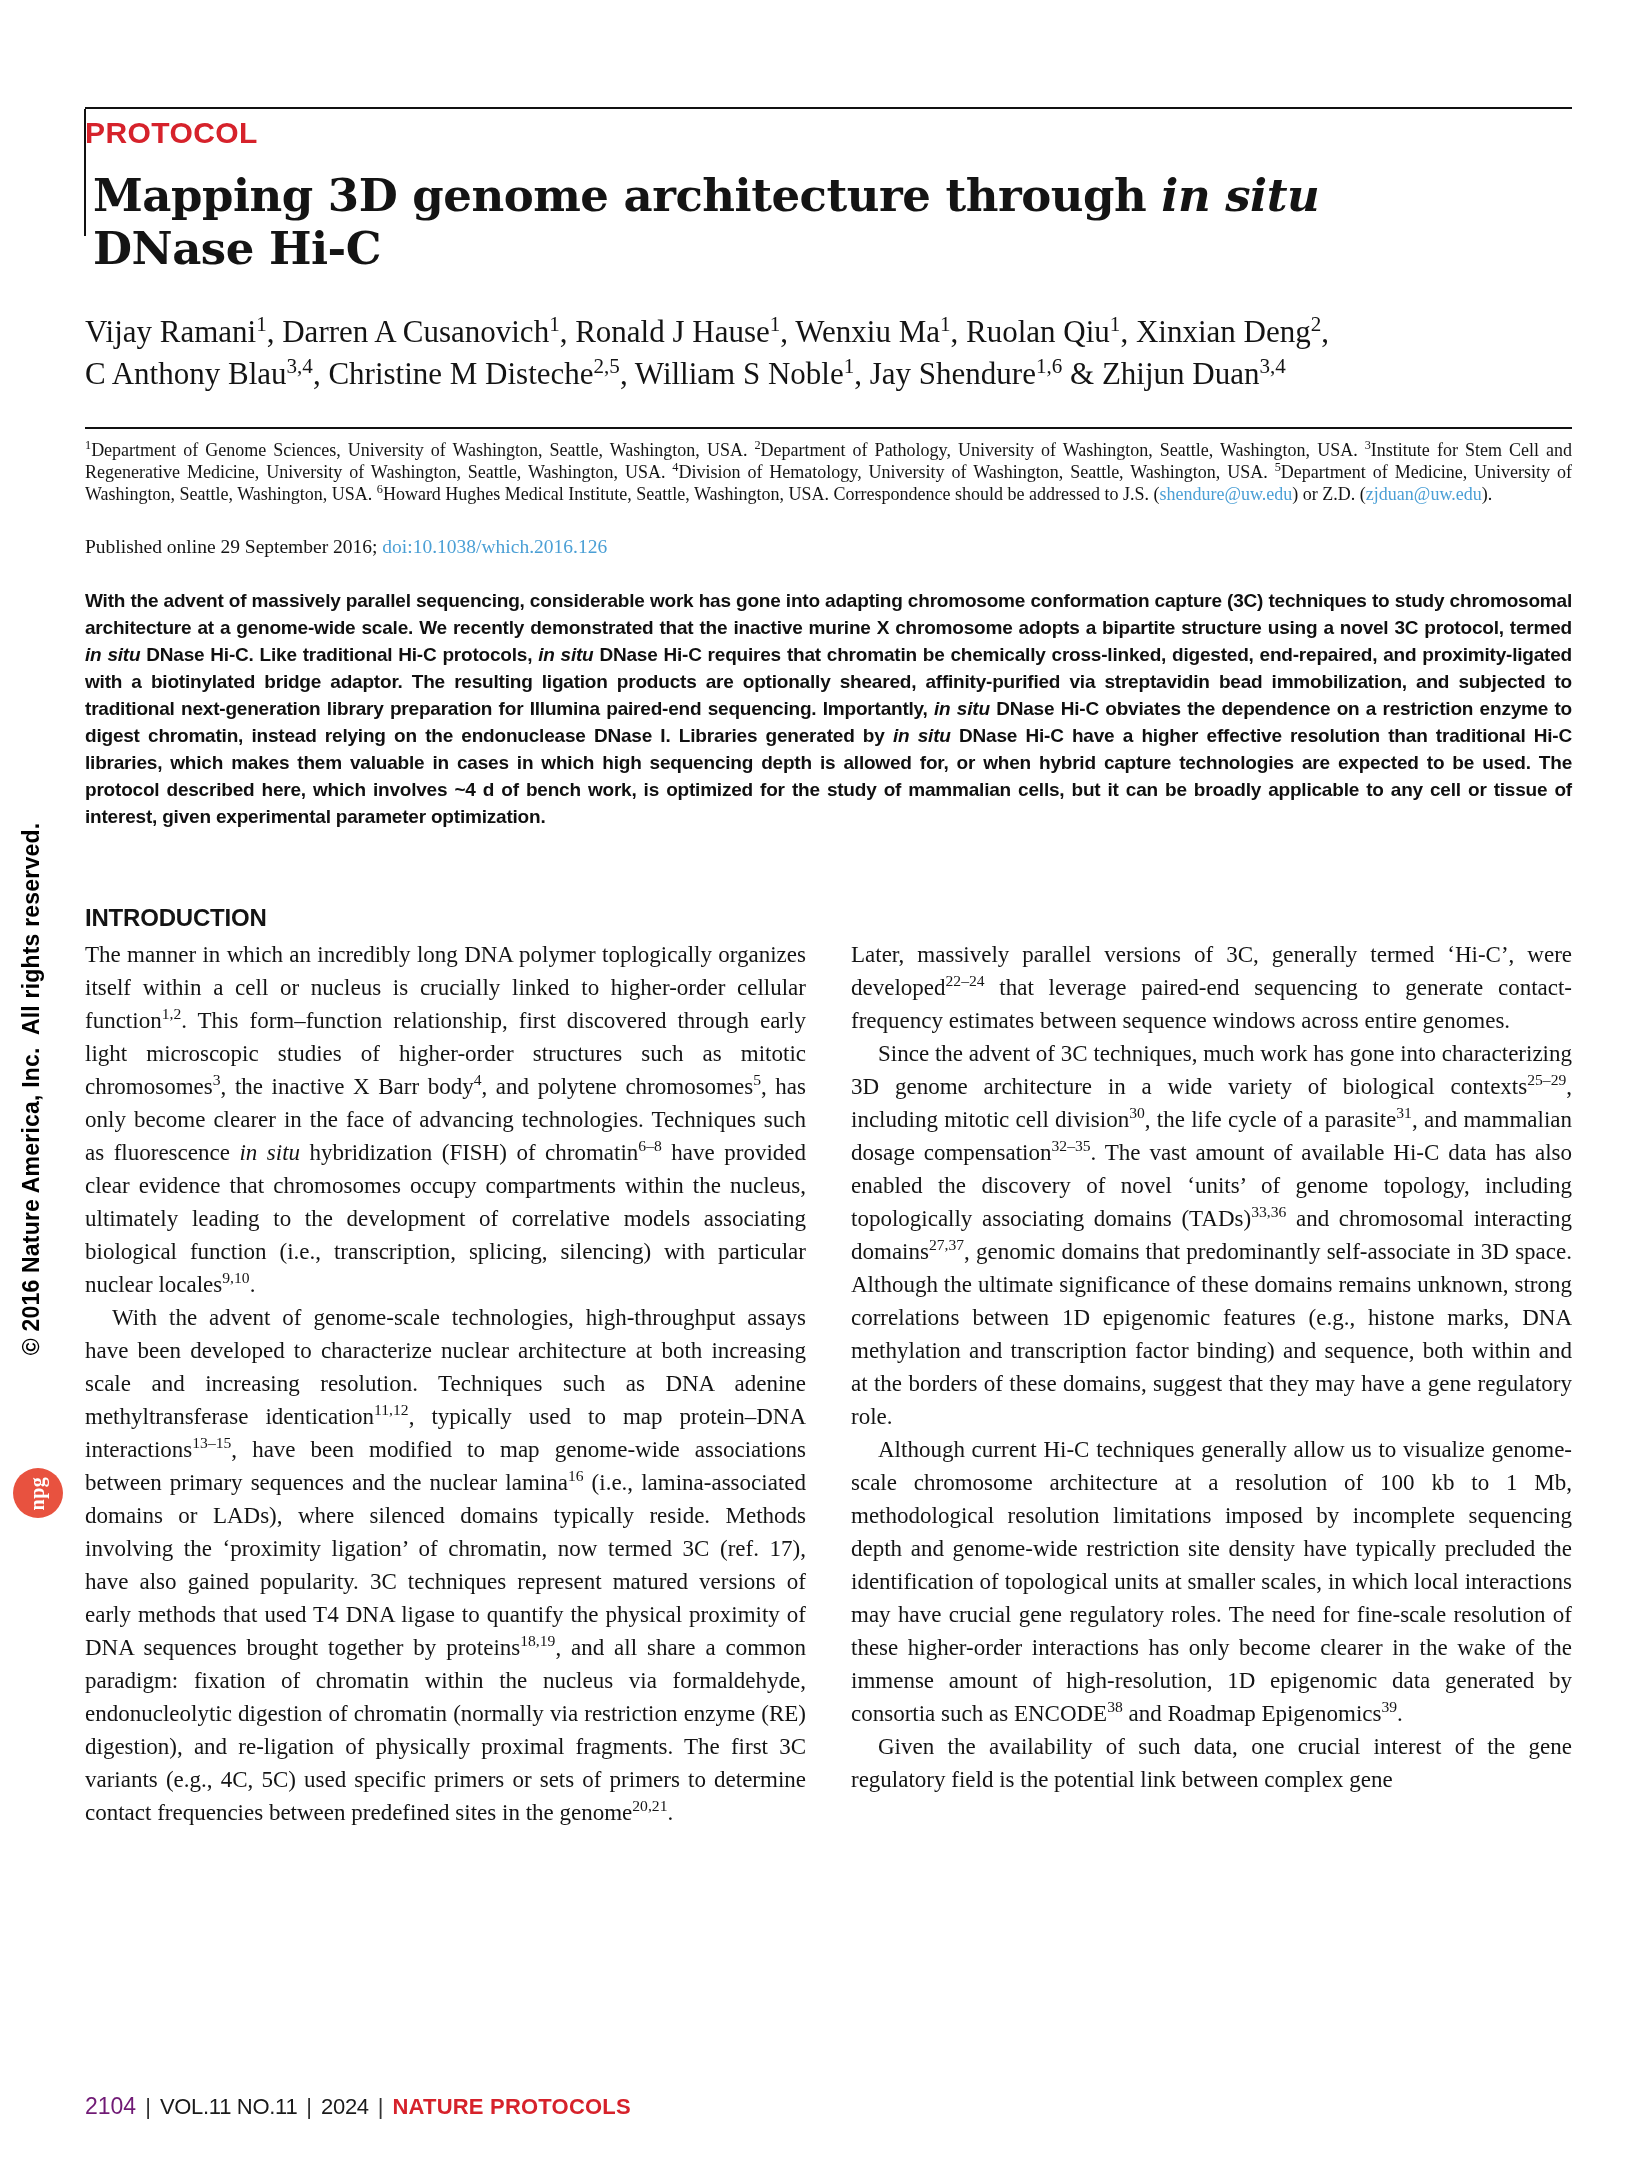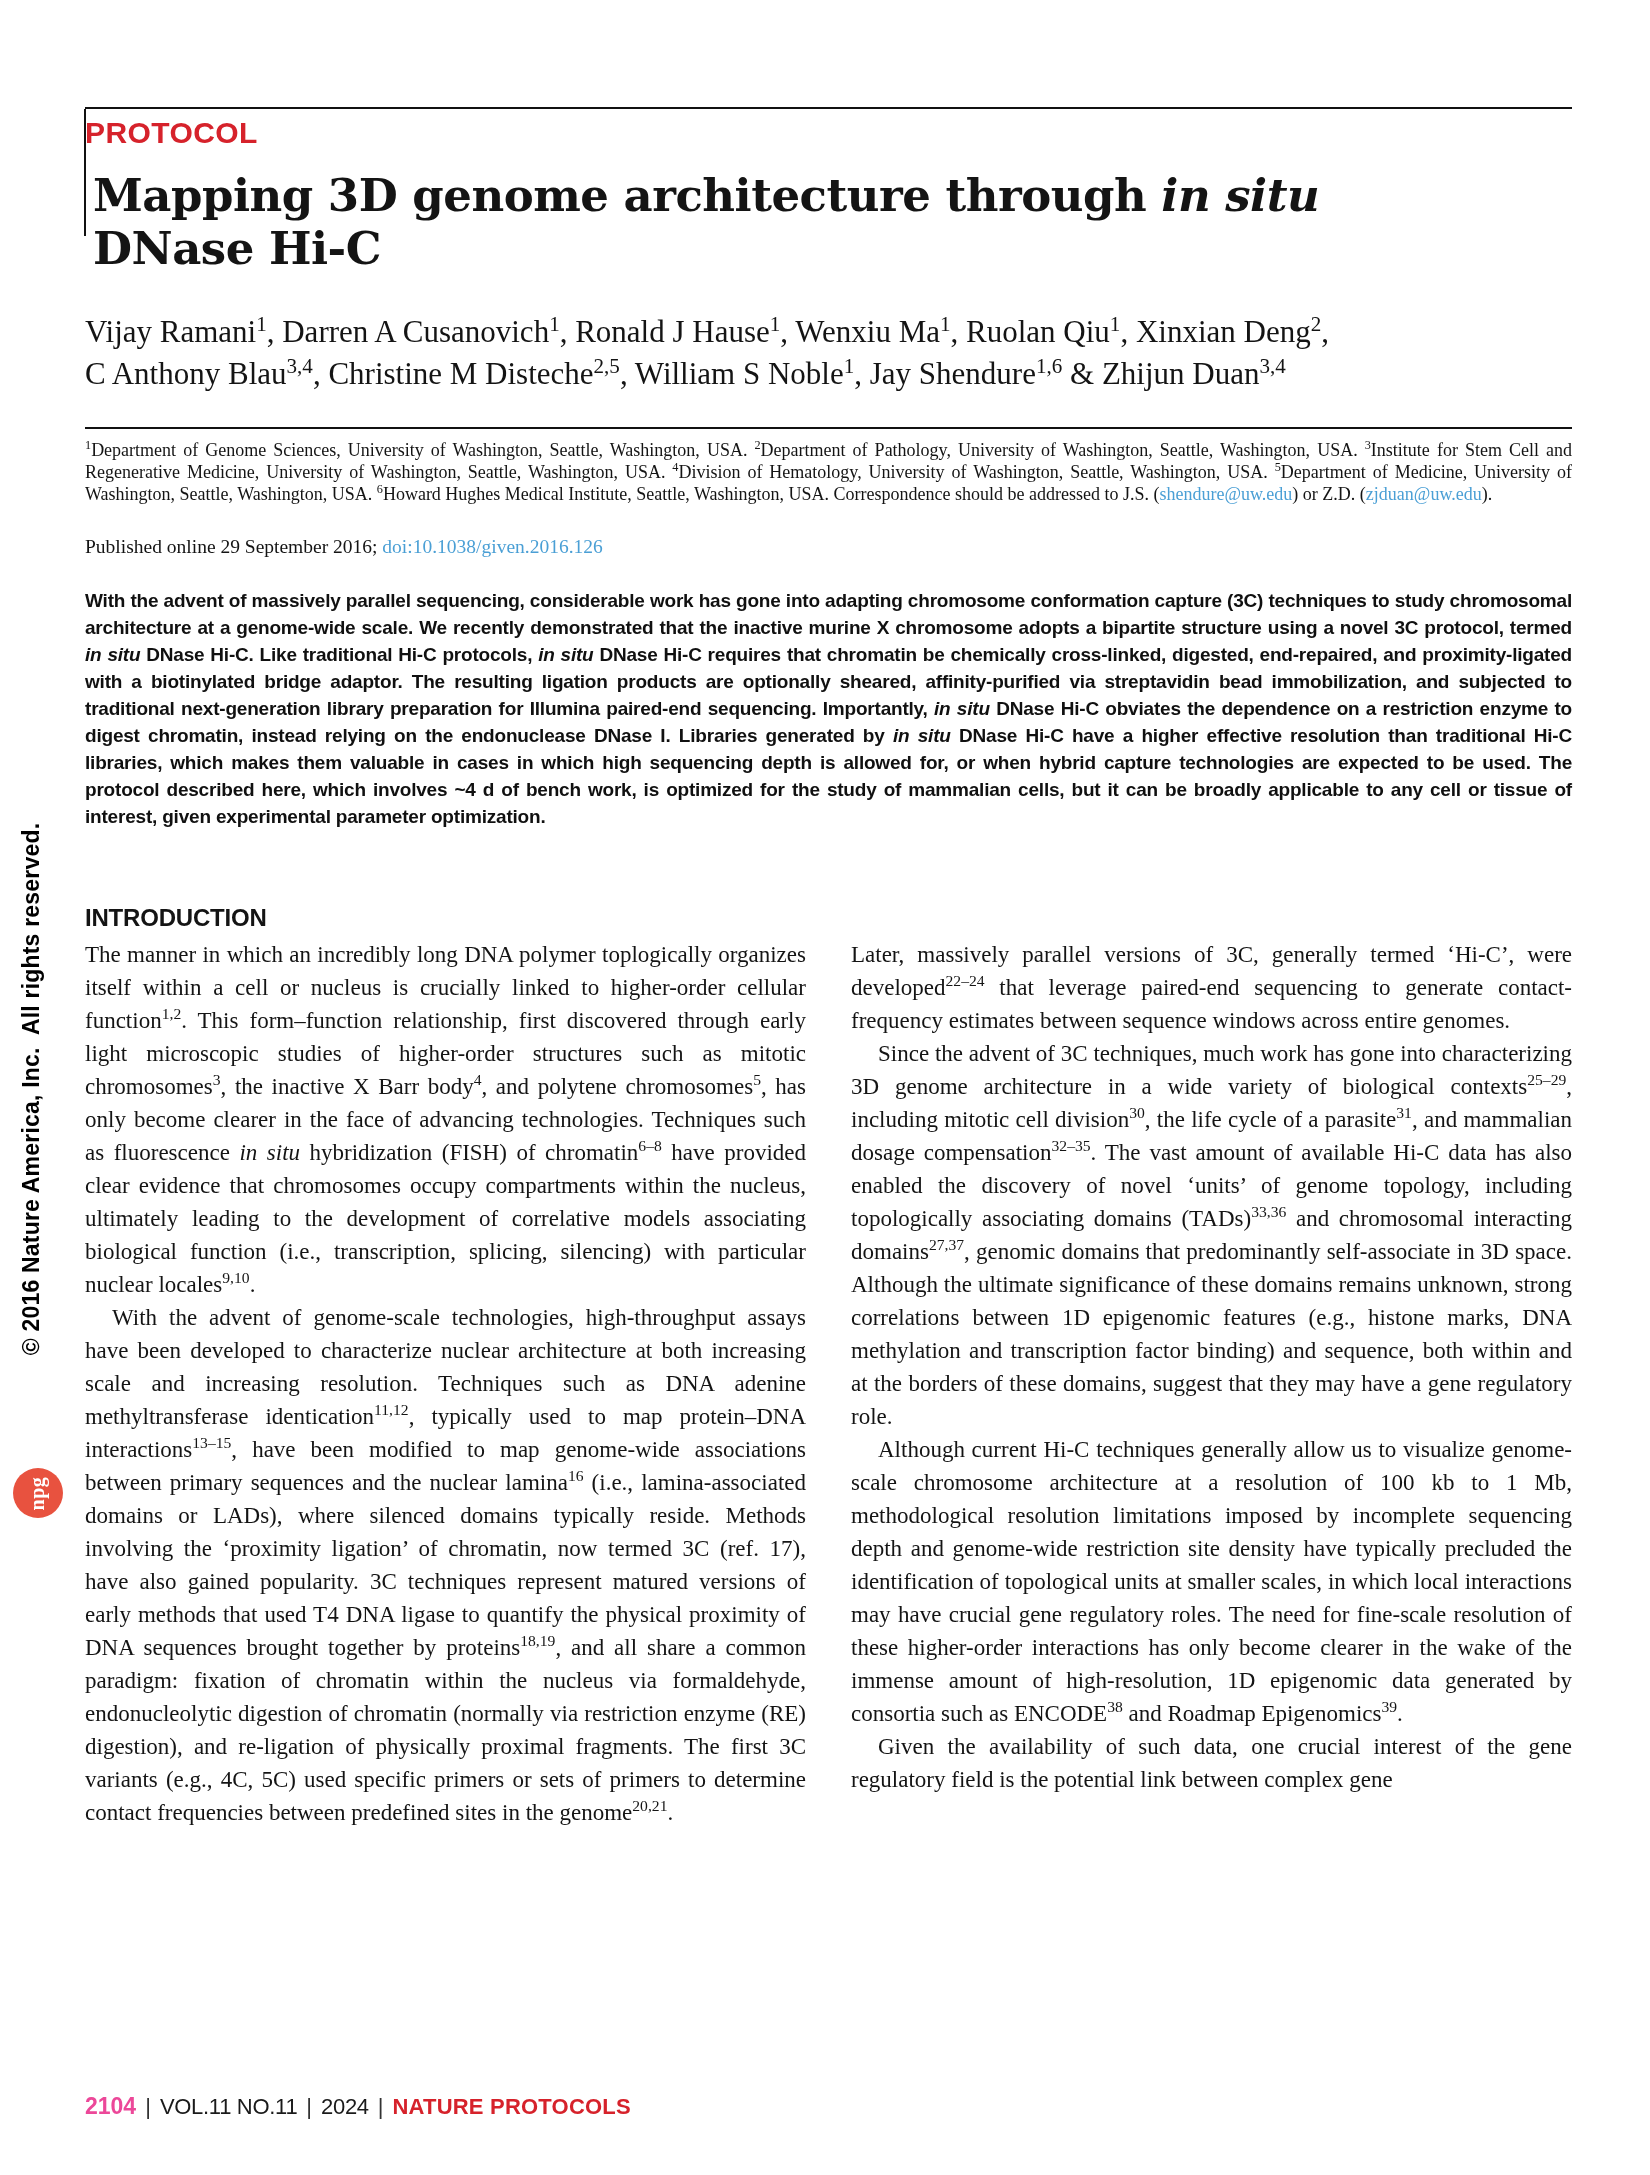--- a/index.html
+++ b/index.html
@@ -41,21 +41,21 @@
   .columns{margin-top:70px;display:flex;gap:45px;}
   .col{width:721px;font-size:23px;line-height:33px;text-align:justify;}
   .section-heading{margin:0 0 3px 0;font-family:"Liberation Sans",sans-serif;
       font-weight:bold;font-size:24px;line-height:35px;letter-spacing:-.2px;}
   .col-spacer{height:38px;}
   .body-p{margin:0;}
   .body-p.indent{text-indent:27px;}
   
   .footer{position:absolute;left:85px;top:2093px;font-family:"Liberation Sans",sans-serif;
       font-size:22px;display:flex;align-items:baseline;}
-  .footer .pg{font-weight:bold;font-size:23px;color:#ec4899;}
+  .footer .pg{font-weight:normal;font-size:23px;color:#701a75;}
   .footer .sep{margin:0 9px;color:#333;font-weight:normal;}
   .footer .vol,.footer .yr{color:#1a1a1a;letter-spacing:-.3px;}
   .footer .journal{font-weight:bold;color:var(--red);letter-spacing:.2px;}
 </style>
 </head>
 <body>
 
 <div class="copyright-bar">© 2016 Nature America, Inc.  All rights reserved.</div>
 <div class="npg-logo">
   <span>npg</span>
@@ -72,21 +72,21 @@
   <h1 class="title">Mapping 3D genome architecture through <em>in situ</em>
 DNase Hi-C</h1>
 
   <p class="authors">Vijay Ramani<sup>1</sup>, Darren A Cusanovich<sup>1</sup>, Ronald J Hause<sup>1</sup>, Wenxiu Ma<sup>1</sup>, Ruolan Qiu<sup>1</sup>, Xinxian Deng<sup>2</sup>,
 C Anthony Blau<sup>3,4</sup>, Christine M Disteche<sup>2,5</sup>, William S Noble<sup>1</sup>, Jay Shendure<sup>1,6</sup> &amp; Zhijun Duan<sup>3,4</sup></p>
 
   <div class="affil-rule"></div>
 
   <p class="affiliations"><sup>1</sup>Department of Genome Sciences, University of Washington, Seattle, Washington, USA. <sup>2</sup>Department of Pathology, University of Washington, Seattle, Washington, USA. <sup>3</sup>Institute for Stem Cell and Regenerative Medicine, University of Washington, Seattle, Washington, USA. <sup>4</sup>Division of Hematology, University of Washington, Seattle, Washington, USA. <sup>5</sup>Department of Medicine, University of Washington, Seattle, Washington, USA. <sup>6</sup>Howard Hughes Medical Institute, Seattle, Washington, USA. Correspondence should be addressed to J.S. (<span class="link">shendure@uw.edu</span>) or Z.D. (<span class="link">zjduan@uw.edu</span>).</p>
 
-  <p class="published">Published online 29 September 2016; <span class="link">doi:10.1038/given.2016.126</span></p>
+  <p class="published">Published online 29 September 2016; <span class="link">doi:10.1038/which.2016.126</span></p>
 
   <p class="abstract">With the advent of massively parallel sequencing, considerable work has gone into adapting chromosome conformation capture (3C) techniques to study chromosomal architecture at a genome-wide scale. We recently demonstrated that the inactive murine X chromosome adopts a bipartite structure using a novel 3C protocol, termed <em>in situ</em> DNase Hi-C. Like traditional Hi-C protocols, <em>in situ</em> DNase Hi-C requires that chromatin be chemically cross-linked, digested, end-repaired, and proximity-ligated with a biotinylated bridge adaptor. The resulting ligation products are optionally sheared, affinity-purified via streptavidin bead immobilization, and subjected to traditional next-generation library preparation for Illumina paired-end sequencing. Importantly, <em>in situ</em> DNase Hi-C obviates the dependence on a restriction enzyme to digest chromatin, instead relying on the endonuclease DNase I. Libraries generated by <em>in situ</em> DNase Hi-C have a higher effective resolution than traditional Hi-C libraries, which makes them valuable in cases in which high sequencing depth is allowed for, or when hybrid capture technologies are expected to be used. The protocol described here, which involves ~4 d of bench work, is optimized for the study of mammalian cells, but it can be broadly applicable to any cell or tissue of interest, given experimental parameter optimization.</p>
 
   <div class="columns">
     <div class="col">
       <h2 class="section-heading">INTRODUCTION</h2>
       <div>
           <p class="body-p">The manner in which an incredibly long DNA polymer toplogically organizes itself within a cell or nucleus is crucially linked to higher-order cellular function<sup>1,2</sup>. This form–function relationship, first discovered through early light microscopic studies of higher-order structures such as mitotic chromosomes<sup>3</sup>, the inactive X Barr body<sup>4</sup>, and polytene chromosomes<sup>5</sup>, has only become clearer in the face of advancing technologies. Techniques such as fluorescence <em>in situ</em> hybridization (FISH) of chromatin<sup>6–8</sup> have provided clear evidence that chromosomes occupy compartments within the nucleus, ultimately leading to the development of correlative models associating biological function (i.e., transcription, splicing, silencing) with particular nuclear locales<sup>9,10</sup>.</p>
           <p class="body-p indent">With the advent of genome-scale technologies, high-throughput assays have been developed to characterize nuclear architecture at both increasing scale and increasing resolution. Techniques such as DNA adenine methyltransferase identication<sup>11,12</sup>, typically used to map protein–DNA interactions<sup>13–15</sup>, have been modified to map genome-wide associations between primary sequences and the nuclear lamina<sup>16</sup> (i.e., lamina-associated domains or LADs), where silenced domains typically reside. Methods involving the ‘proximity ligation’ of chromatin, now termed 3C (ref. 17), have also gained popularity. 3C techniques represent matured versions of early methods that used T4 DNA ligase to quantify the physical proximity of DNA sequences brought together by proteins<sup>18,19</sup>, and all share a common paradigm: fixation of chromatin within the nucleus via formaldehyde, endonucleolytic digestion of chromatin (normally via restriction enzyme (RE) digestion), and re-ligation of physically proximal fragments. The first 3C variants (e.g., 4C, 5C) used specific primers or sets of primers to determine contact frequencies between predefined sites in the genome<sup>20,21</sup>.</p>
         </div>

